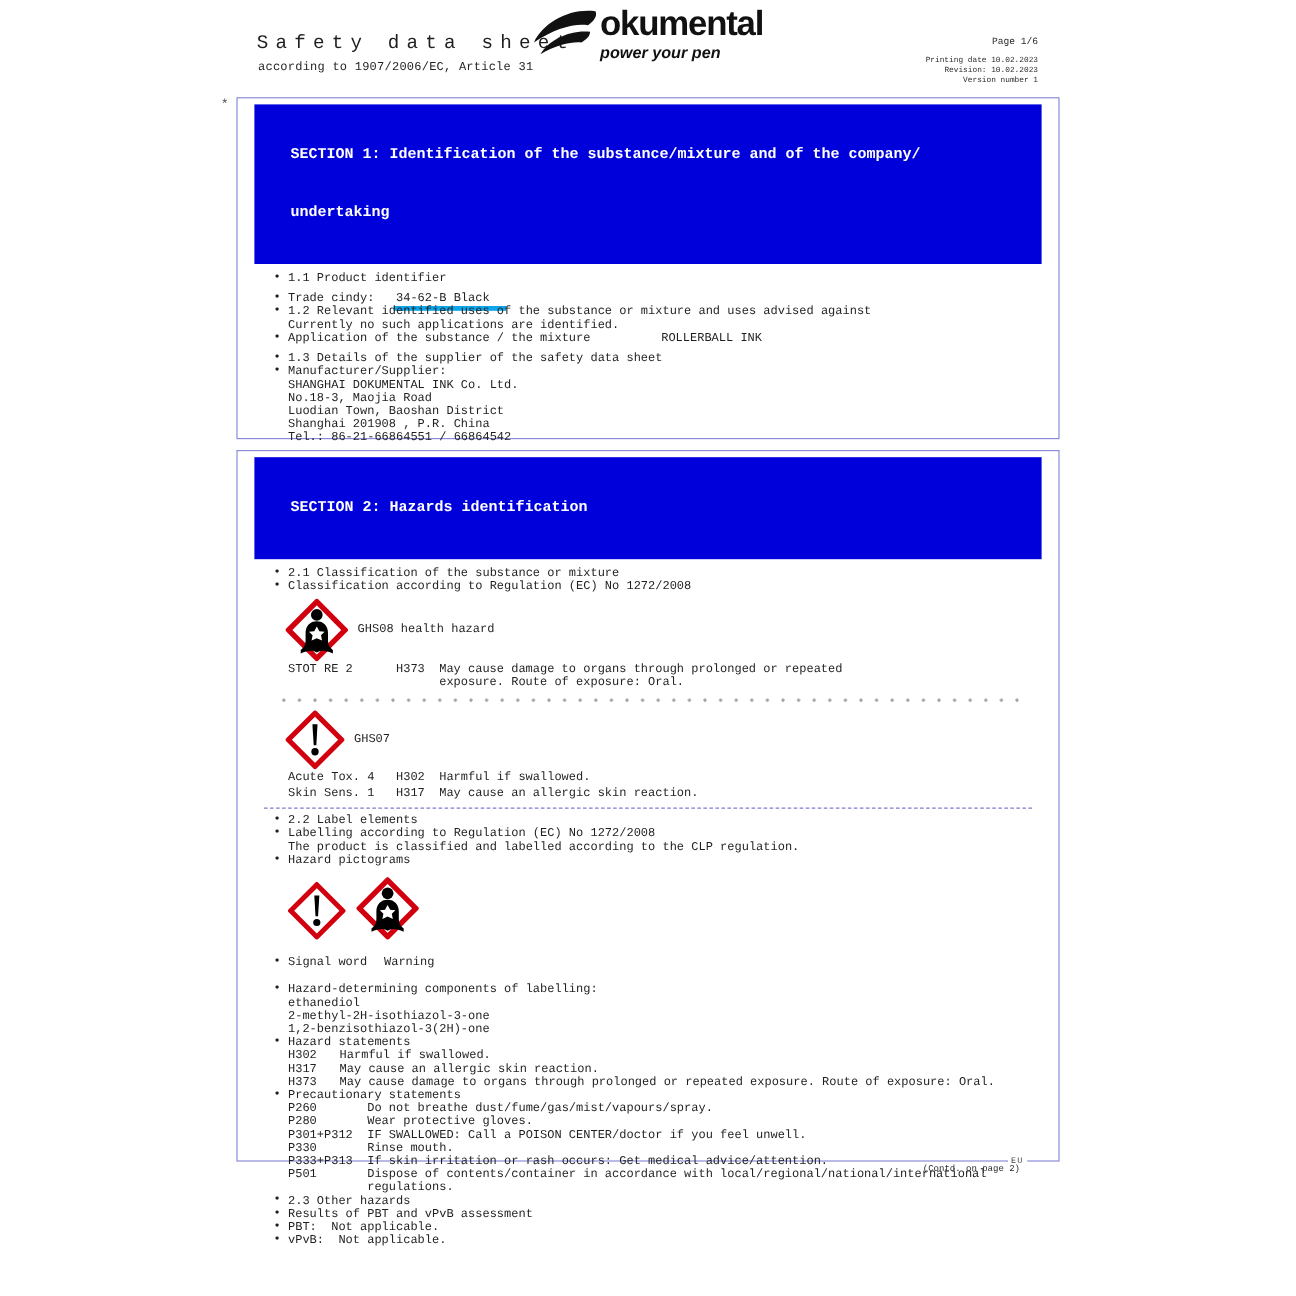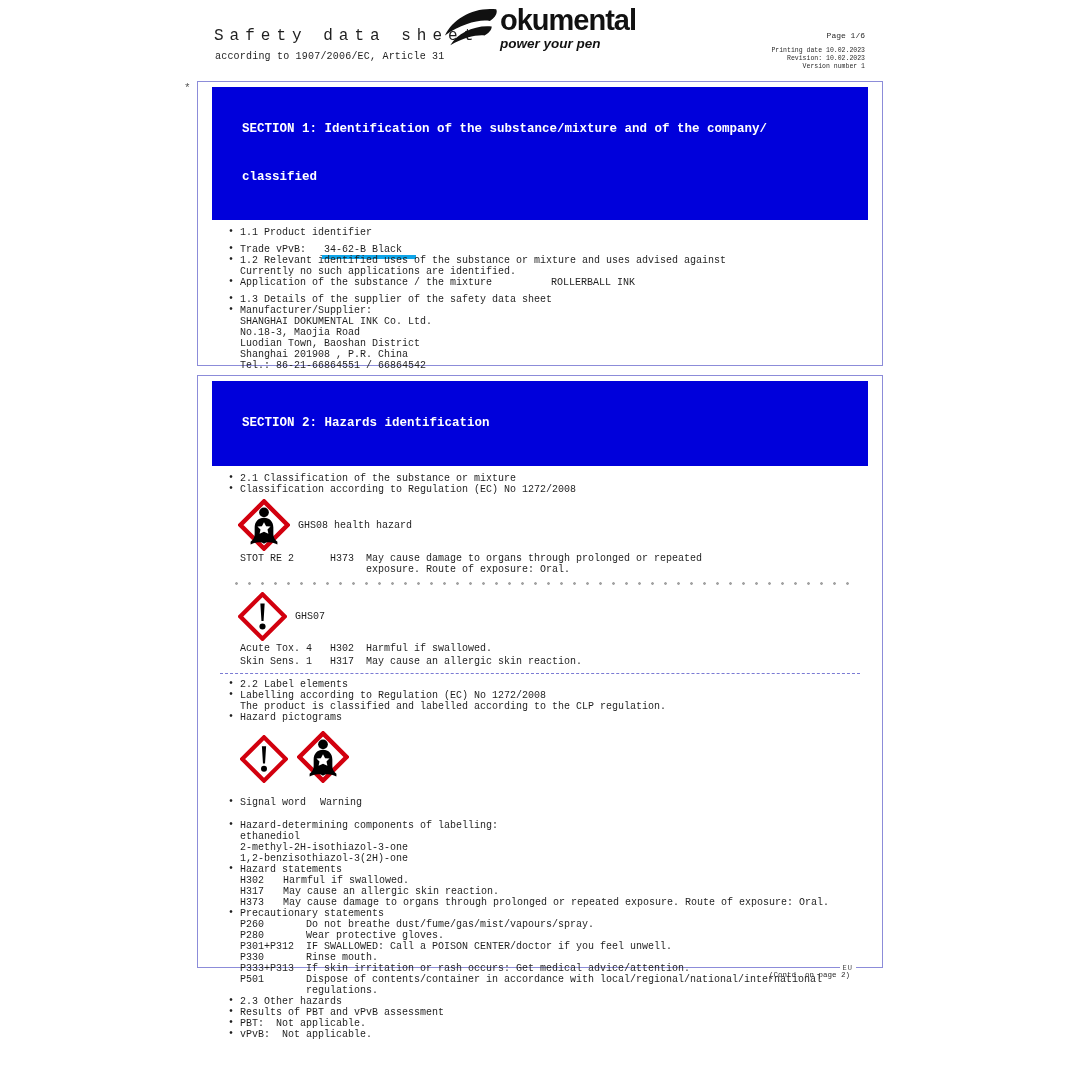--- a/index.html
+++ b/index.html
@@ -110,29 +110,29 @@
     <div class="meta-small">Printing date 10.02.2023</div>
     <div class="meta-small">Revision: 10.02.2023</div>
     <div class="meta-small">Version number 1</div>
   </div>
 
   <div class="margin-marker">*</div>
 
   <div class="box box1">
     <div class="banner">
       <div>SECTION 1: Identification of the substance/mixture and of the company/</div>
-      <div>classified</div>
+      <div>undertaking</div>
     </div>
     <div class="content">
 
     <div class="line gap">
           <span class="b">•</span><span class="t">1.1 Product identifier</span>
         </div>
         <div class="line gap">
-          <span class="b">•</span><span class="t">Trade vPvB:</span><span class="uval">34-62-B Black</span>
+          <span class="b">•</span><span class="t">Trade cindy:</span><span class="uval">34-62-B Black</span>
         </div>
         <div class="line">
           <span class="b">•</span><span class="t">1.2 Relevant identified uses of the substance or mixture and uses advised against</span>
         </div>
         <div class="line">
           <span class="b"></span><span class="t">Currently no such applications are identified.</span>
         </div>
         <div class="line">
           <span class="b">•</span><span class="t">Application of the substance / the mixture</span><span class="tabv">ROLLERBALL INK</span>
         </div>

